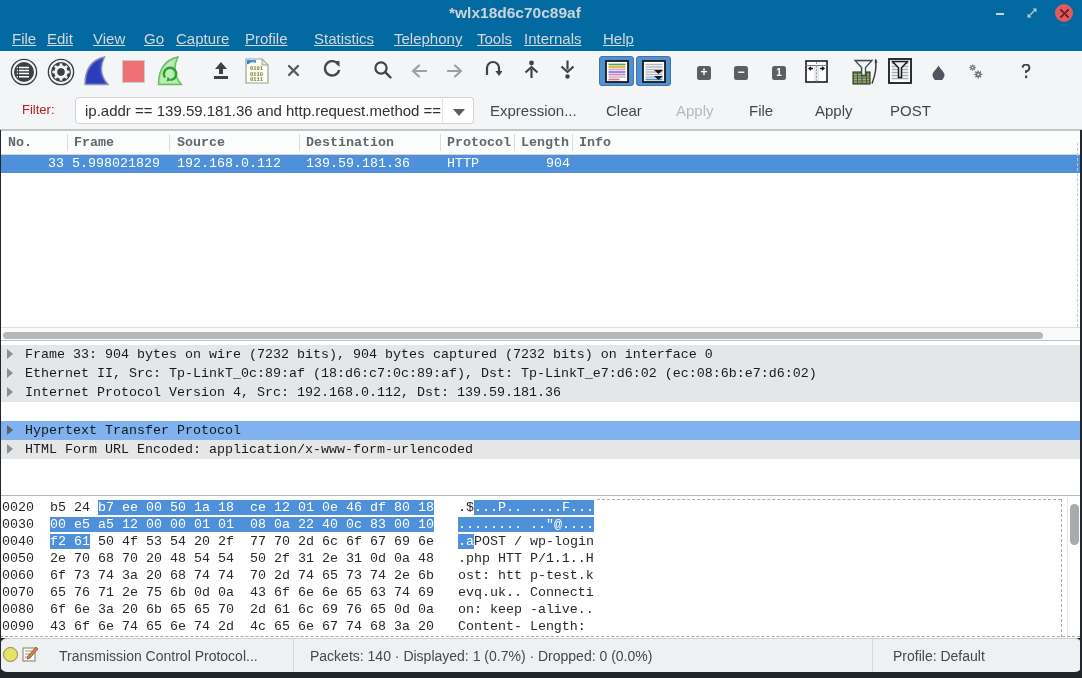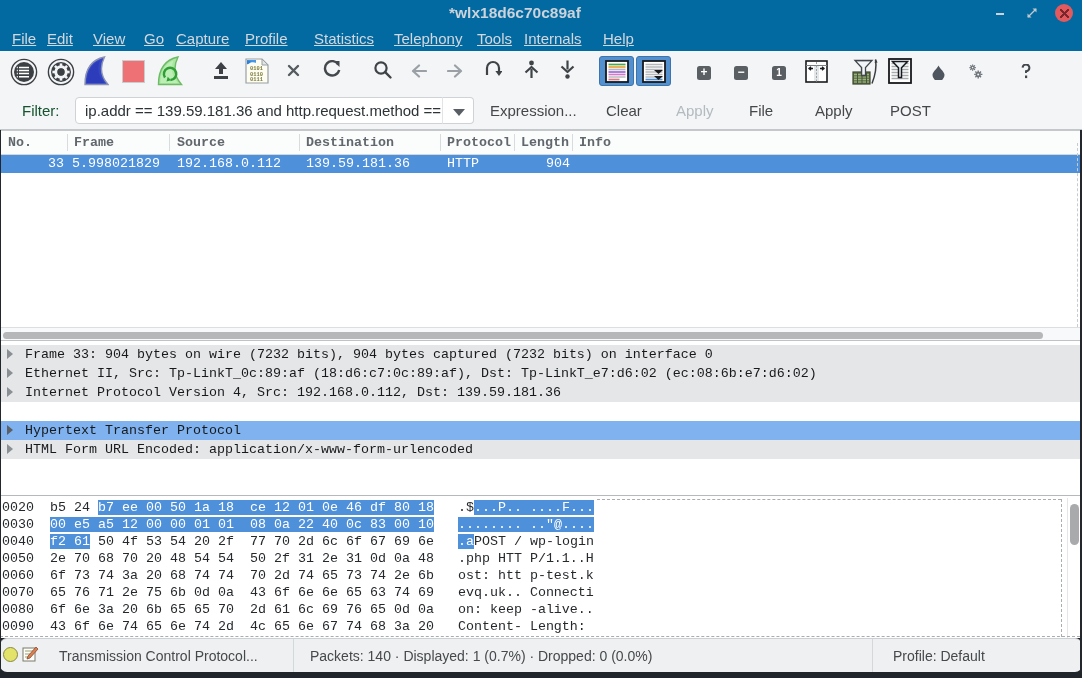--- a/index.html
+++ b/index.html
@@ -15,21 +15,21 @@
      linear-gradient(45deg,transparent 42%,#79262c 42%,#79262c 58%,transparent 58%),
      linear-gradient(-45deg,transparent 42%,#79262c 42%,#79262c 58%,transparent 58%);}
   #menubar{left:0;top:27px;width:1082px;height:24px;color:#d2d8de;font-size:15px;}
   #menubar span{position:absolute;top:3px;text-decoration:underline;}
   
   #toolbar{left:0;top:51px;width:1082px;height:40px;background:#f4f5f6;}
   .zbox{width:14px;height:14px;background:#5a5f63;border-radius:2.5px;color:#fff;font-size:12px;
      font-weight:bold;text-align:center;line-height:13px;}
   
   #filterrow{left:0;top:91px;width:1082px;height:39px;background:#f4f5f6;border-bottom:1px solid #c3c7ca;box-sizing:border-box;}
-  #filterlabel{left:22px;top:11px;font-size:15px;color:#14532d;}
+  #filterlabel{left:22px;top:11px;font-size:13px;color:#b91c1c;}
   #filterinput{left:75px;top:6px;width:368px;height:27px;background:#fff;border:1px solid #cfd3d6;
       border-radius:4px 0 0 4px;box-sizing:border-box;overflow:hidden;}
   #filtertext{left:9px;top:4px;font-size:15px;color:#2d3336;white-space:nowrap;}
   #filterdrop{left:442px;top:6px;width:32px;height:27px;background:#fff;border:1px solid #cfd3d6;
       border-left:1px solid #e2e5e8;border-radius:0 4px 4px 0;box-sizing:border-box;}
   #filterdrop:after{content:"";position:absolute;left:10px;top:11px;width:0;height:0;
       border-left:6px solid transparent;border-right:6px solid transparent;border-top:7px solid #585e63;}
   .fbtn{top:102px;font-size:15px;color:#44484b;}
   
   #plheader{left:0;top:130px;width:1082px;height:25px;background:#fbfcfc;border-top:1px solid #c6c9cc;

